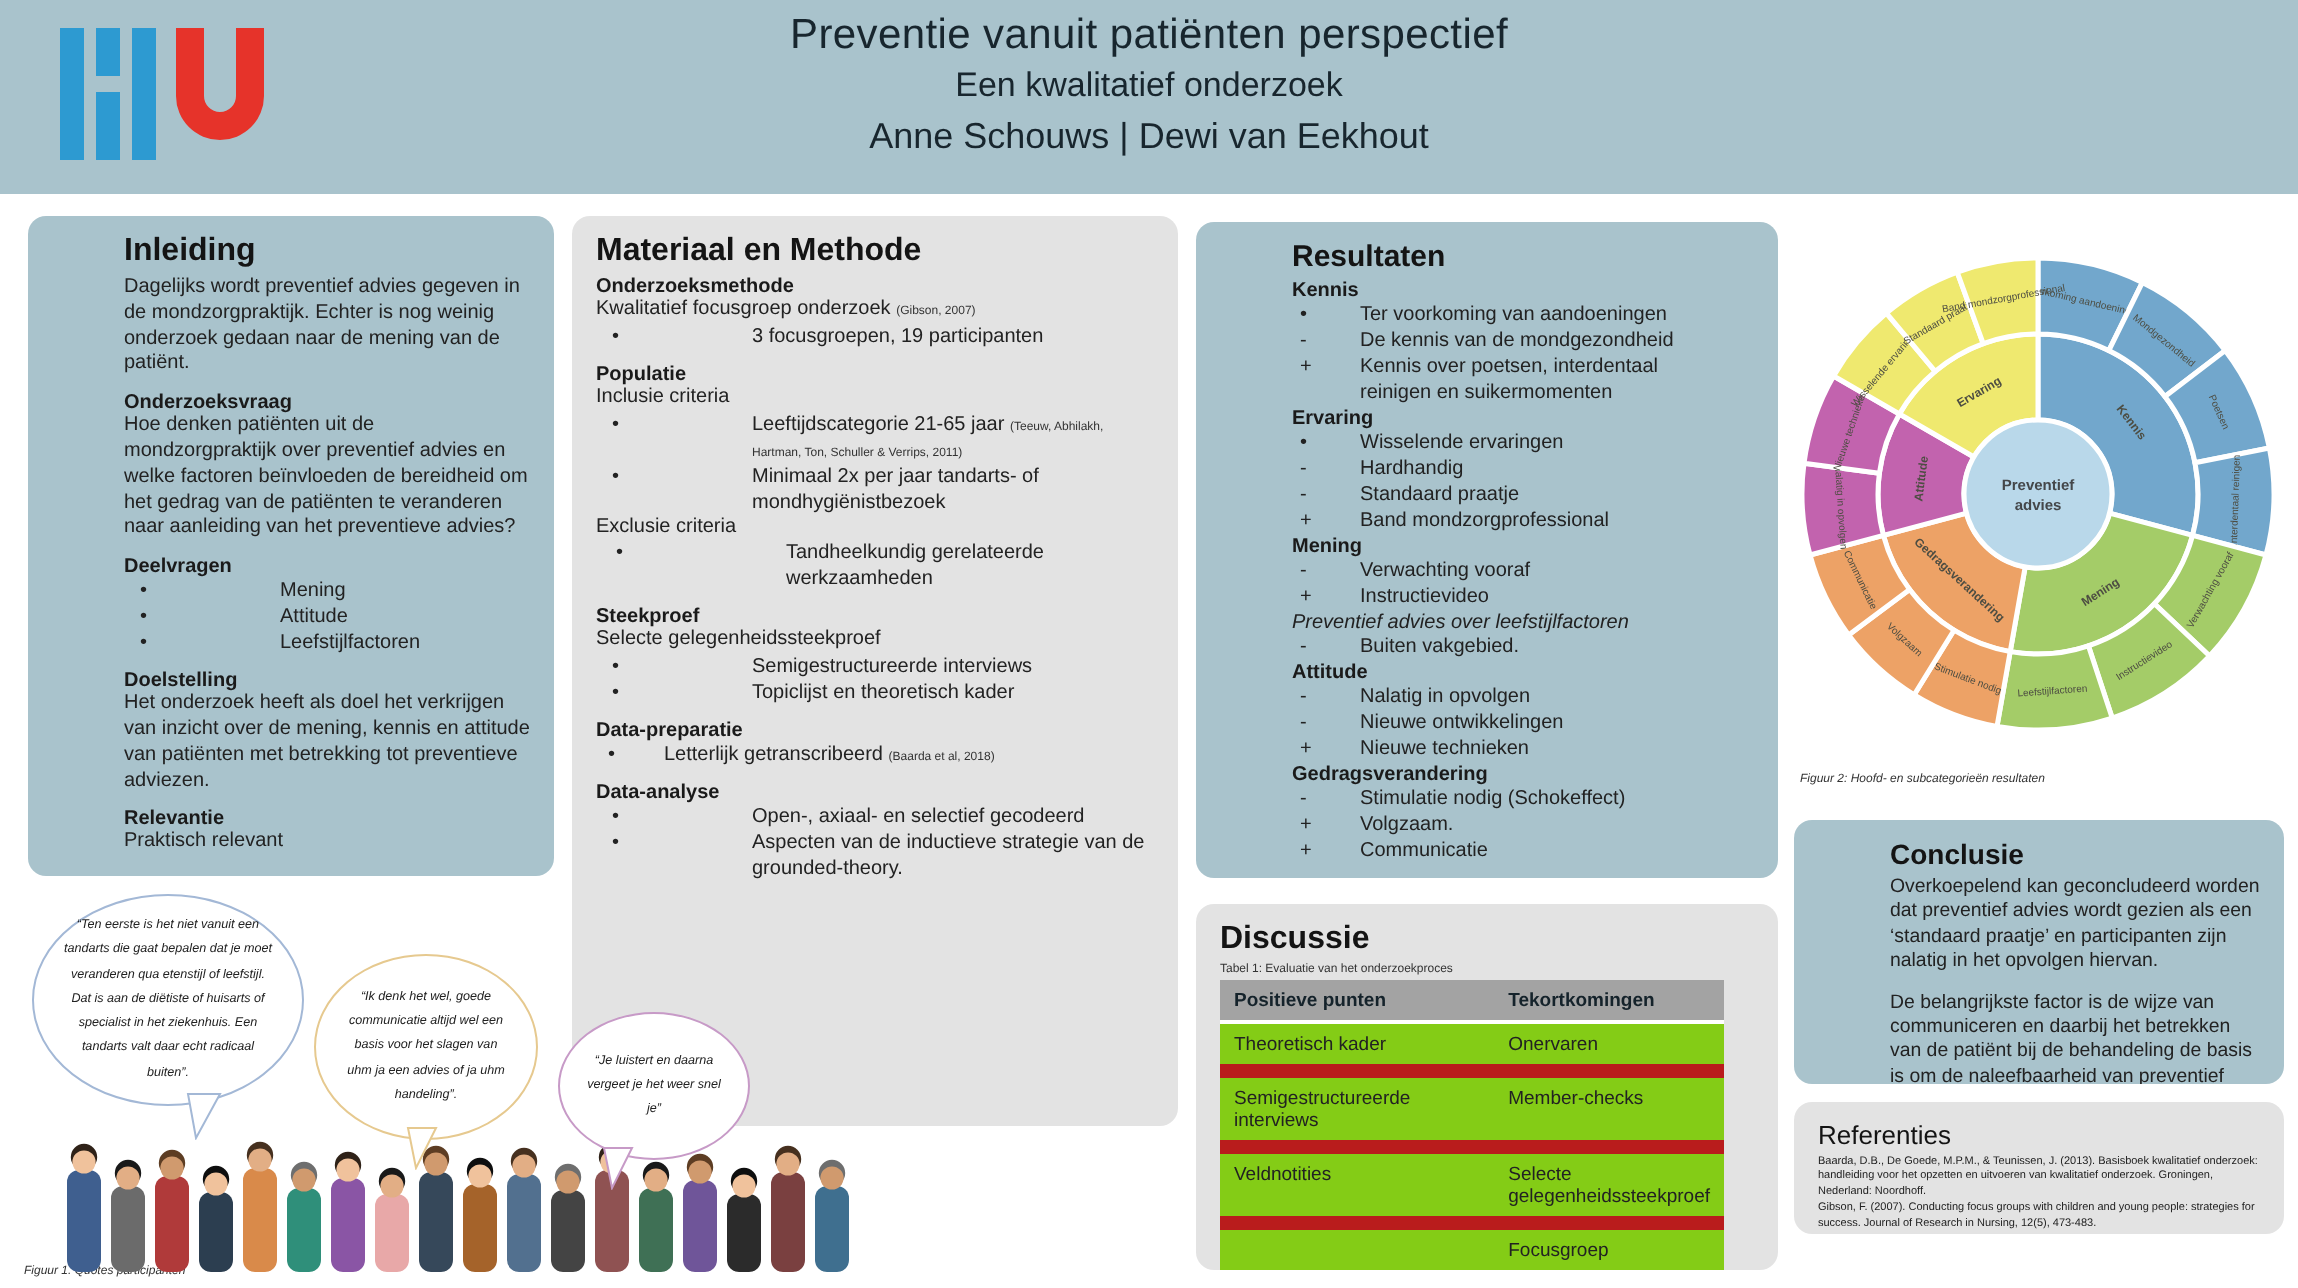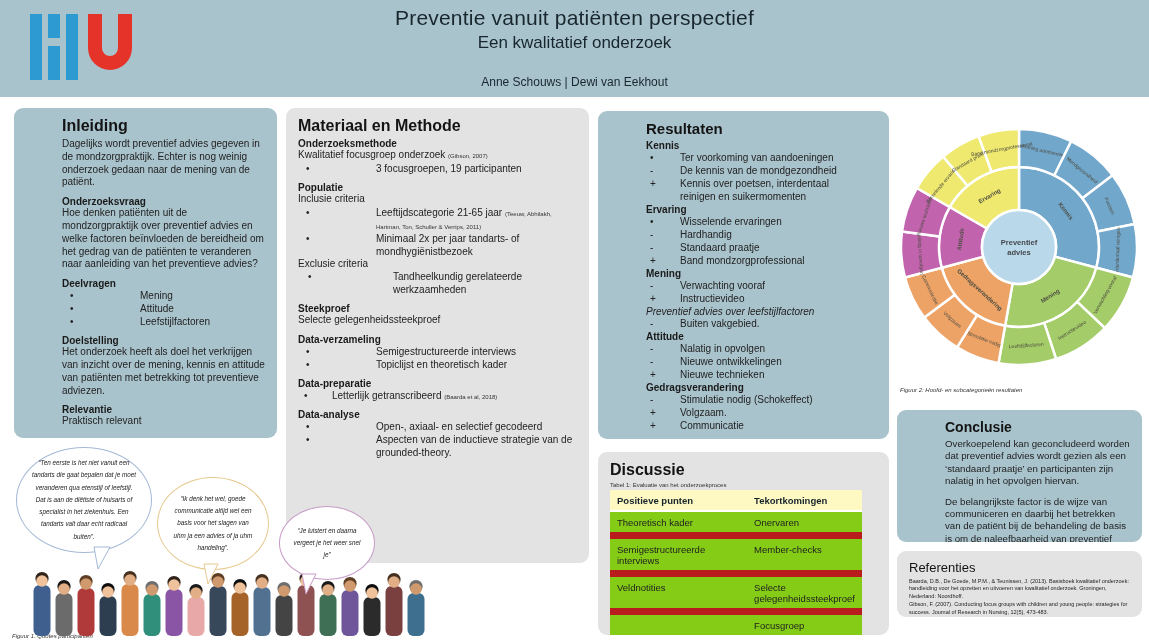--- a/index.html
+++ b/index.html
@@ -3,21 +3,21 @@
 <meta charset="utf-8">
 <style>
   html,body{margin:0;padding:0;background:#fff;}
   .poster{position:relative;width:1149px;height:644px;background:#fff;overflow:hidden;
     font-family:"Liberation Sans",sans-serif;color:#222;}
   
   .banner{position:absolute;left:0;top:0;width:1149px;height:97px;background:#a9c3cc;}
   .banner-text{position:absolute;left:0;top:6px;width:100%;text-align:center;color:#18262e;}
   .banner-title{font-size:21px;font-weight:normal;letter-spacing:.2px;}
   .banner-sub{font-size:17px;margin-top:3px;}
-  .banner-authors{font-size:12px;margin-top:22px;}
+  .banner-authors{font-size:18px;margin-top:5px;}
   .hu-logo{position:absolute;left:30px;top:10px;}
   
   .box{position:absolute;border-radius:9px;padding:9px 12px;box-sizing:border-box;overflow:hidden;}
   .box.blue{background:#a9c3cc;padding-left:48px;}
   .box.gray{background:#e3e3e3;}
   h2{margin:0 0 3px 0;font-size:16px;color:#141414;}
   h3{margin:7px 0 0 0;font-size:10px;color:#1a1a1a;}
   p{margin:0;font-size:10px;line-height:1.28;}
   .cite{font-size:6px;color:#333;}
   
@@ -28,21 +28,21 @@
   .brow.tab2{padding-left:95px;}
   .brow.tab2::before{left:10px;}
   
   .srow{display:flex;font-size:10px;line-height:1.3;}
   .srow .mk{width:34px;flex:0 0 34px;padding-left:4px;box-sizing:border-box;}
   .italic{font-style:italic;font-weight:normal;}
   
   .tbl-caption{font-size:6px;color:#333;margin:1px 0 2px 0;}
   .d-table{display:grid;grid-template-columns:1.28fr 1fr;background:#fff;width:252px;}
   .d-cell{font-size:9.5px;padding:4.5px 7px;background:#84cc16;border-bottom:7px solid #b91c1c;}
-  .d-cell.hd{background:#fef9c3;font-weight:bold;color:#15232b;border-bottom:2px solid #fff;}
+  .d-cell.hd{background:#a3a3a3;font-weight:bold;color:#15232b;border-bottom:2px solid #fff;}
   
   .fig-caption{position:absolute;font-size:6px;font-style:italic;color:#333;}
   .sunburst-wrap{position:absolute;left:894px;top:120px;}
   .crowd-wrap{position:absolute;left:28px;top:564px;z-index:1;}
   
   .bubble{position:absolute;background:#fff;border-radius:50%;z-index:2;display:flex;
     align-items:center;justify-content:center;text-align:center;font-style:italic;
     font-size:6.3px;line-height:1.95;color:#222;padding:10px 13px;box-sizing:border-box;}
   .tail{position:absolute;z-index:3;}
   
@@ -90,21 +90,20 @@
     <p><span>Kwalitatief focusgroep onderzoek</span> <span class="cite">(Gibson, 2007)</span></p>
     <div class="brow tab">3 focusgroepen, 19 participanten</div>
     <h3>Populatie</h3>
     <p>Inclusie criteria</p>
     <div class="brow tab"><span>Leeftijdscategorie 21-65 jaar</span> <span class="cite">(Teeuw, Abhilakh, Hartman, Ton, Schuller &amp; Verrips, 2011)</span></div>
     <div class="brow tab">Minimaal 2x per jaar tandarts- of mondhygiënistbezoek</div>
     <p>Exclusie criteria</p>
     <div class="brow tab2">Tandheelkundig gerelateerde werkzaamheden</div>
     <h3>Steekproef</h3>
     <p>Selecte gelegenheidssteekproef</p>
-    <h3>Data-verzameling</h3>
     <div class="brow tab">Semigestructureerde interviews</div>
     <div class="brow tab">Topiclijst en theoretisch kader</div>
     <h3>Data-preparatie</h3>
     <div class="brow" style="padding-left:34px"><span>Letterlijk getranscribeerd</span> <span class="cite">(Baarda et al, 2018)</span></div>
     <h3>Data-analyse</h3>
     <div class="brow tab">Open-, axiaal- en selectief gecodeerd</div>
     <div class="brow tab">Aspecten van de inductieve strategie van de grounded-theory.</div>
   </section>
 
   <section class="box blue" style="left:598px;top:111px;width:291px;height:328px;">

